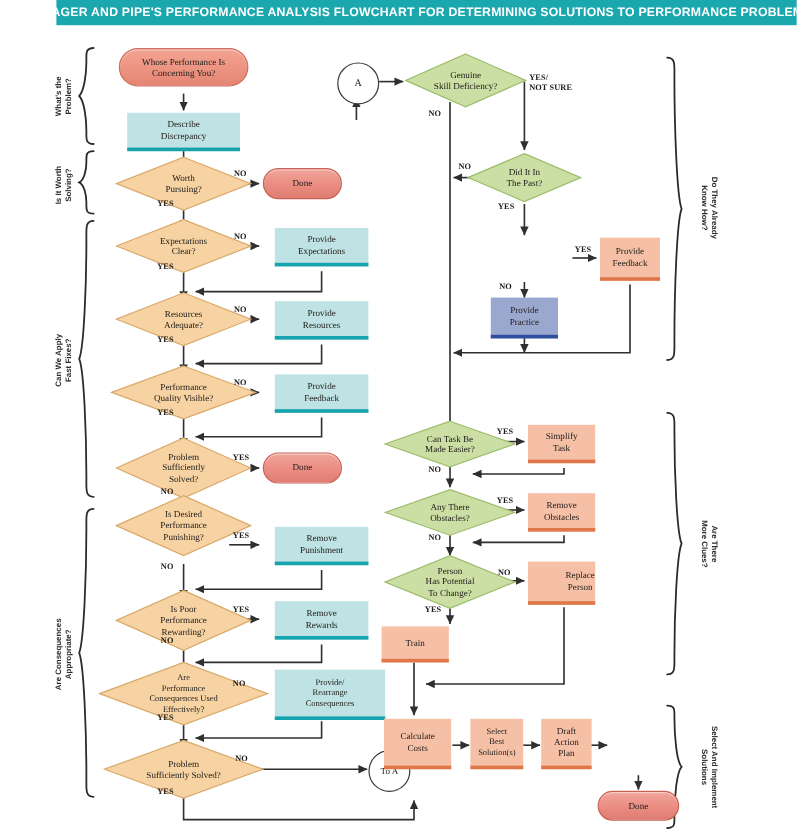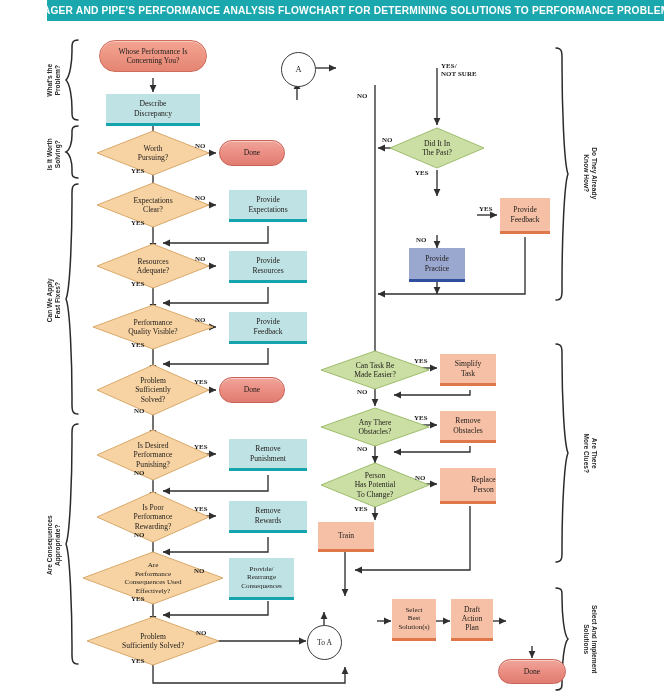--- a/index.html
+++ b/index.html
@@ -326,21 +326,21 @@
 Sufficiently
 Solved?</span>
       </div>
   </div>
   <div class="elbl" style="left:194px;top:378px;"><span>YES</span></div>
   <div class="elbl" style="left:134px;top:407px;"><span>NO</span></div>
   <div class="node pill redish" style="left:219px;top:377px;width:66px;height:26px;">
     <span>Done</span>
   </div>
 
-  <div class="dia" style="left:96px;top:429px;width:114px;height:52px;">
+  <div class="dia" style="left:96px;top:412px;width:114px;height:52px;">
     <svg class="shape" viewBox="0 0 114 52" preserveAspectRatio="none">
       <polygon points="57,1 113,26 57,51 1,26" fill="#f7d3a3" stroke="#d9a96a" stroke-width="1"></polygon>
     </svg>
     <div class="lbl">
         <span style="white-space:pre-line;">Is Desired
 Performance
 Punishing?</span>
       </div>
   </div>
   <div class="elbl" style="left:194px;top:443px;"><span>YES</span></div>
@@ -373,21 +373,21 @@
     </svg>
     <div class="lbl">
         <span style="white-space:pre-line;font-size:7.1px;">Are
 Performance
 Consequences Used
 Effectively?</span>
       </div>
   </div>
   <div class="elbl" style="left:194px;top:567px;"><span>NO</span></div>
   <div class="elbl" style="left:131px;top:595px;"><span>YES</span></div>
-  <div class="node proc-teal" style="left:229px;top:558px;width:65px;height:42px;">
+  <div class="node proc-teal" style="left:229px;top:558px;width:92px;height:42px;">
     <span style="white-space:pre-line;font-size:7.1px;">Provide/
 Rearrange
 Consequences</span>
   </div>
 
   <div class="dia" style="left:86px;top:616px;width:134px;height:50px;">
     <svg class="shape" viewBox="0 0 134 50" preserveAspectRatio="none">
       <polygon points="67,1 133,25 67,49 1,25" fill="#f7d3a3" stroke="#d9a96a" stroke-width="1"></polygon>
     </svg>
     <div class="lbl">
@@ -399,20 +399,29 @@
   <div class="elbl" style="left:131px;top:657px;"><span>YES</span></div>
 
   <div class="conn" style="left:307px;top:625px;width:33px;height:33px;">
     <span style="font-size:7.6px;">To A</span>
   </div>
 
   <div class="conn" style="left:281px;top:52px;width:33px;height:33px;">
     <span style="font-size:8.4px;">A</span>
   </div>
 
+  <div class="dia" style="left:337px;top:44px;width:102px;height:46px;">
+    <svg class="shape" viewBox="0 0 102 46" preserveAspectRatio="none">
+      <polygon points="51,1 101,23 51,45 1,23" fill="#cbdfa4" stroke="#9ebd6c" stroke-width="1"></polygon>
+    </svg>
+    <div class="lbl">
+        <span style="white-space:pre-line;">Genuine
+Skill Deficiency?</span>
+      </div>
+  </div>
   <div class="elbl" style="left:441px;top:62px;"><span>YES/
 NOT SURE</span></div>
   <div class="elbl" style="left:357px;top:92px;"><span>NO</span></div>
 
   <div class="dia" style="left:389px;top:127px;width:96px;height:42px;">
     <svg class="shape" viewBox="0 0 96 42" preserveAspectRatio="none">
       <polygon points="48,1 95,21 48,41 1,21" fill="#cbdfa4" stroke="#9ebd6c" stroke-width="1"></polygon>
     </svg>
     <div class="lbl">
         <span style="white-space:pre-line;">Did It In
@@ -481,20 +490,24 @@
   <div class="elbl" style="left:354px;top:505px;"><span>YES</span></div>
   <div class="node proc-orange" style="left:440px;top:468px;width:56px;height:36px;padding-left:31px;">
     <span style="white-space:pre-line;">Replace
 Person</span>
   </div>
 
   <div class="node proc-orange" style="left:318px;top:522px;width:56px;height:30px;">
     <span>Train</span>
   </div>
 
+  <div class="node proc-orange" style="left:320px;top:599px;width:56px;height:42px;">
+    <span style="white-space:pre-line;">Calculate
+Costs</span>
+  </div>
   <div class="node proc-orange" style="left:392px;top:599px;width:44px;height:42px;">
     <span style="white-space:pre-line;font-size:7px;">Select
 Best
 Solution(s)</span>
   </div>
   <div class="node proc-orange" style="left:451px;top:599px;width:42px;height:42px;">
     <span style="white-space:pre-line;">Draft
 Action
 Plan</span>
   </div>

